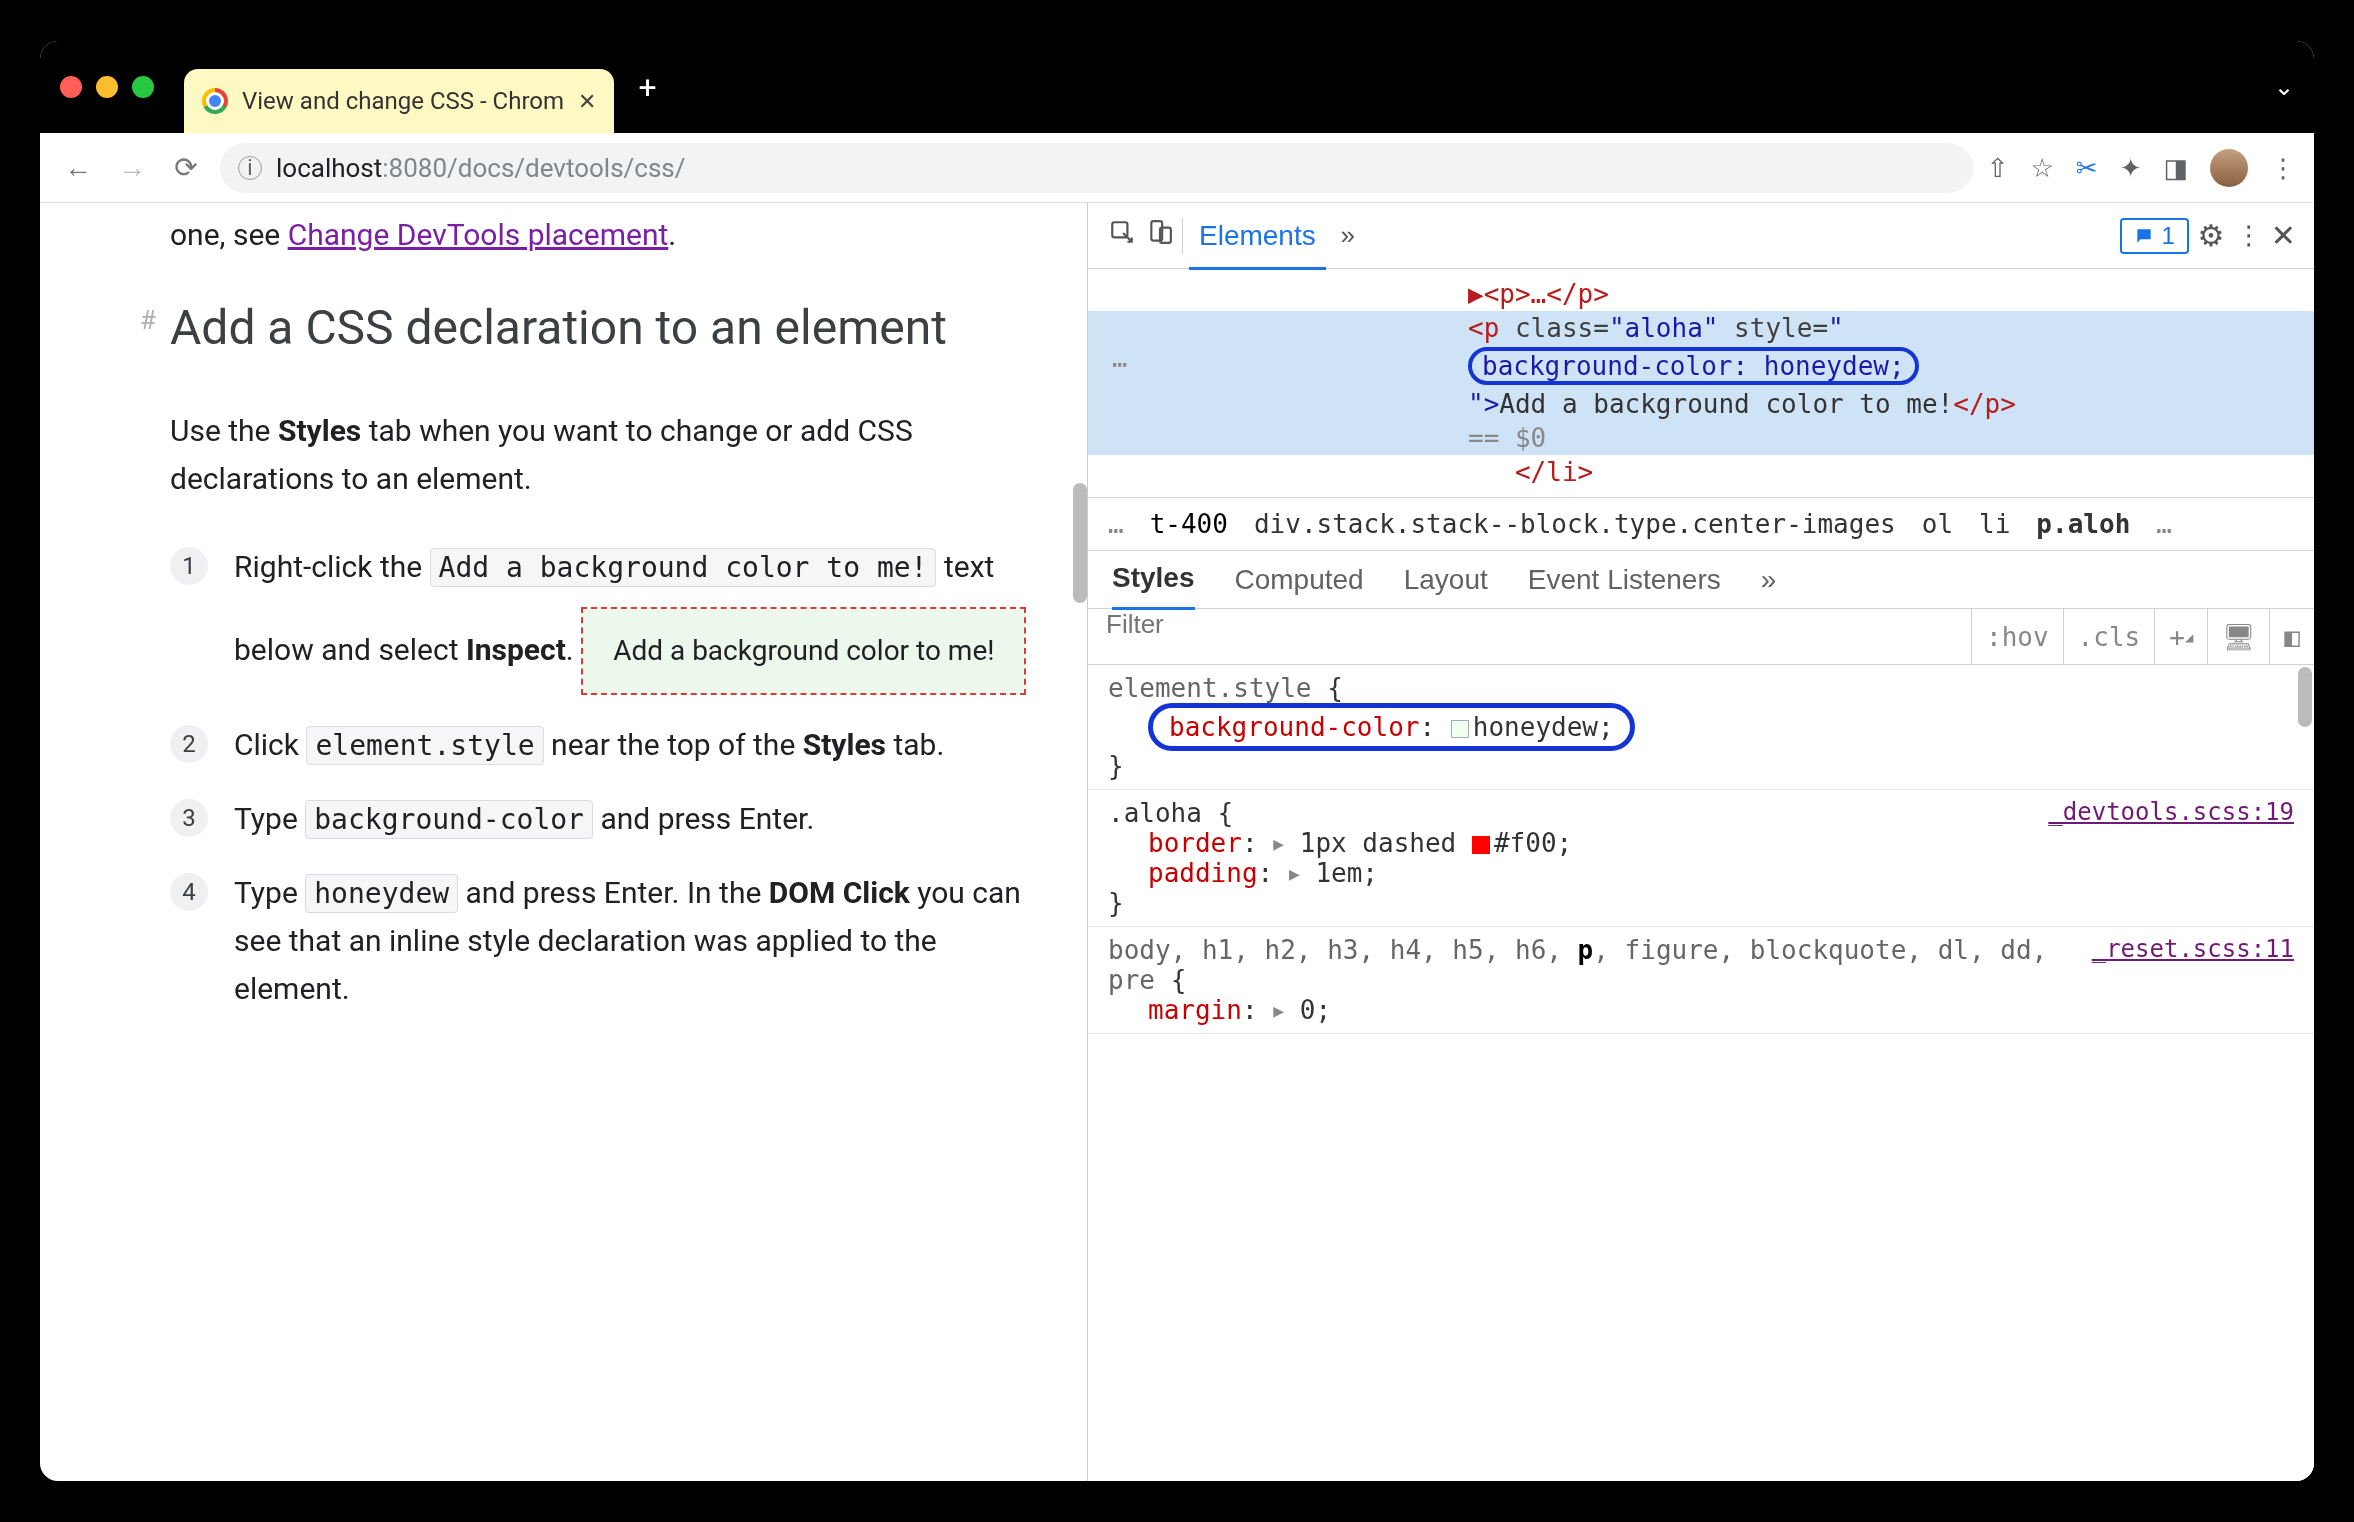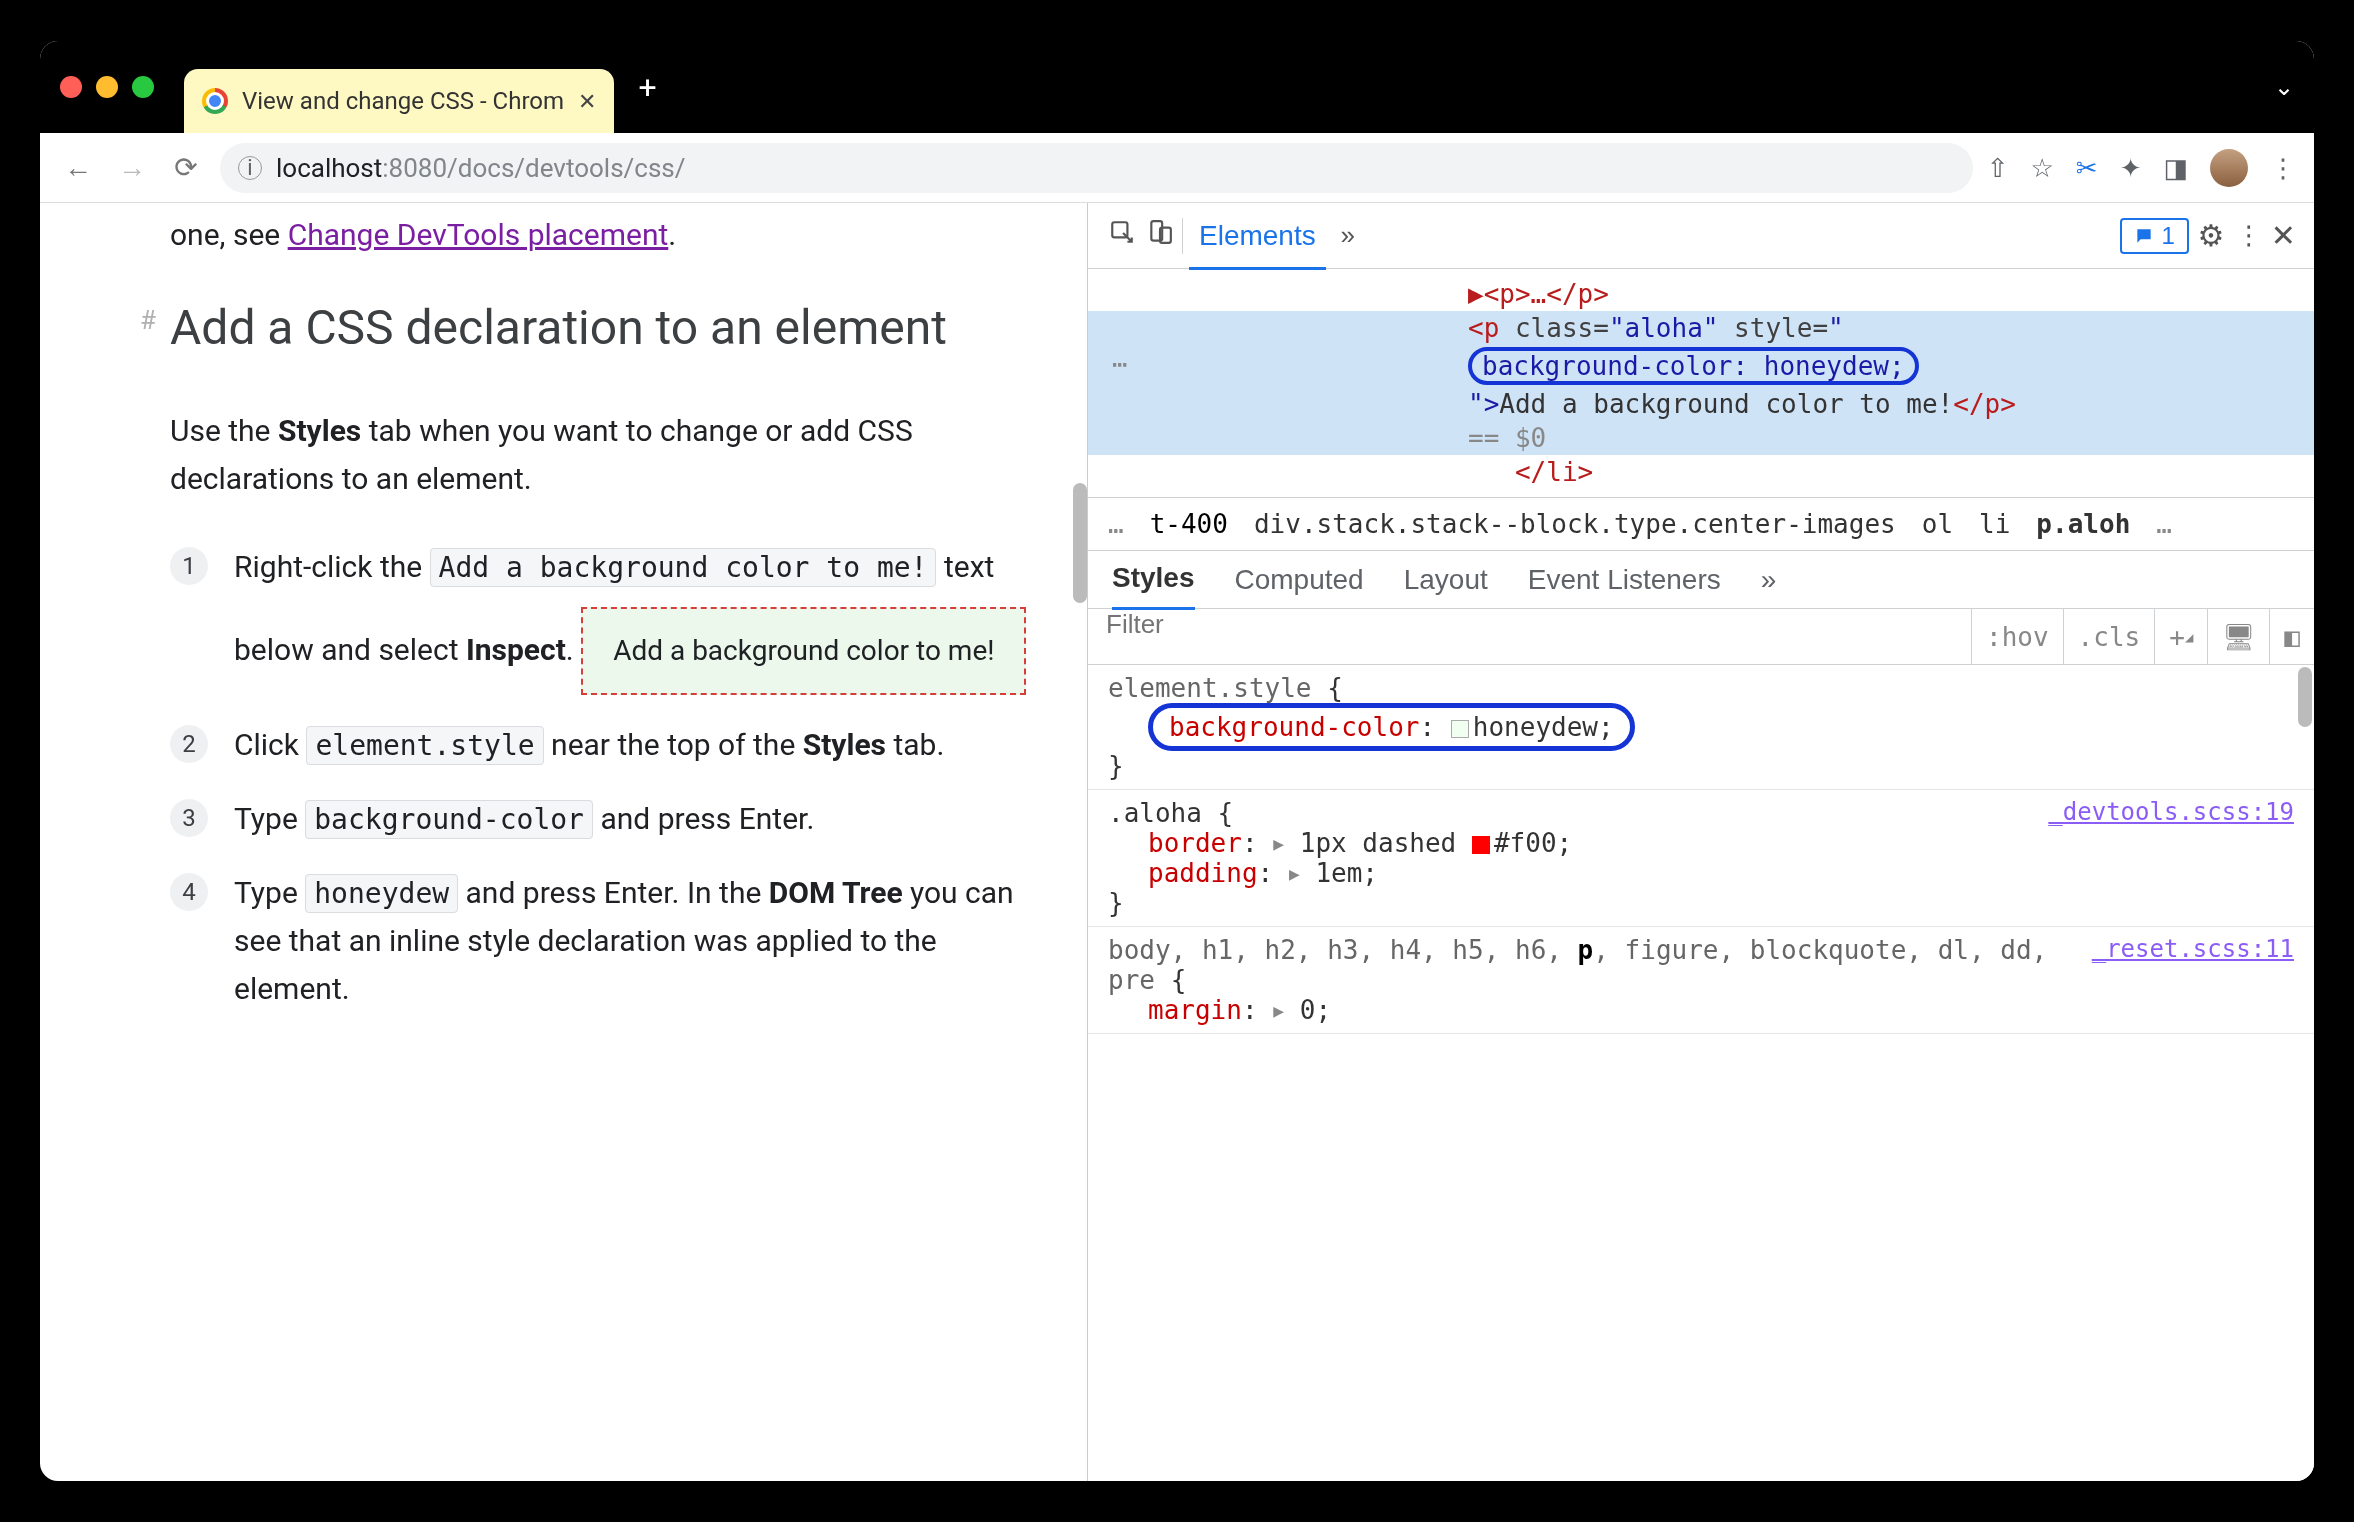--- a/index.html
+++ b/index.html
@@ -236,21 +236,21 @@
   .filter-ctrl {
     border-left: 1px solid #cfd2d5; height: 100%;
     display:flex; align-items:center;
     padding: 0 14px; font-family: ui-monospace, monospace;
   }
   .styles-body { flex: 1; overflow: auto; position:relative; }
   .rule {
     padding: 8px 20px;
     border-bottom: 1px solid #e4e6e8;
   }
-  .rule .source { float: right; color: #8b5cf6; text-decoration: underline; font-size: 24px; }
+  .rule .source { float: right; color: #701a75; text-decoration: underline; font-size: 24px; }
   .selector { color: #666; }
   .brace { color: #333; }
   .prop { color: #c80000; }
   .prop-val { color: #333; }
   .swatch-red { display:inline-block; width:18px; height:18px; background:#f00; vertical-align:-2px; margin-right:4px;}
   .swatch-honey { display:inline-block; width:18px; height:18px; background:#f0fff0; border:1px solid #aaa; vertical-align:-2px; margin-right:4px;}
   .tri { color: #888; font-size: 18px; display:inline-block; transform: translateY(-2px); }
   .oval2 {
     display:inline-block;
     border: 5px solid #1434d6;
@@ -332,21 +332,21 @@
         </li>
         <li>
           <div class="step-num">3</div>
           <div class="step-body">
             <span>Type </span><code class="inline">background-color</code><span> and press Enter.</span>
           </div>
         </li>
         <li>
           <div class="step-num">4</div>
           <div class="step-body">
-            <span>Type </span><code class="inline">honeydew</code><span> and press Enter. In the </span><span class="bold">DOM Tree</span><span> you can see that an inline style declaration was applied to the element.</span>
+            <span>Type </span><code class="inline">honeydew</code><span> and press Enter. In the </span><span class="bold">DOM Click</span><span> you can see that an inline style declaration was applied to the element.</span>
           </div>
         </li>
       </ol>
     </div>
 
     <div class="devtools">
       <div class="dt-top">
         <span class="dt-icon">
           <svg width="26" height="26" viewBox="0 0 24 24" fill="none" stroke="#555" stroke-width="2">
               <rect x="3" y="3" width="14" height="14" rx="2"></rect>

